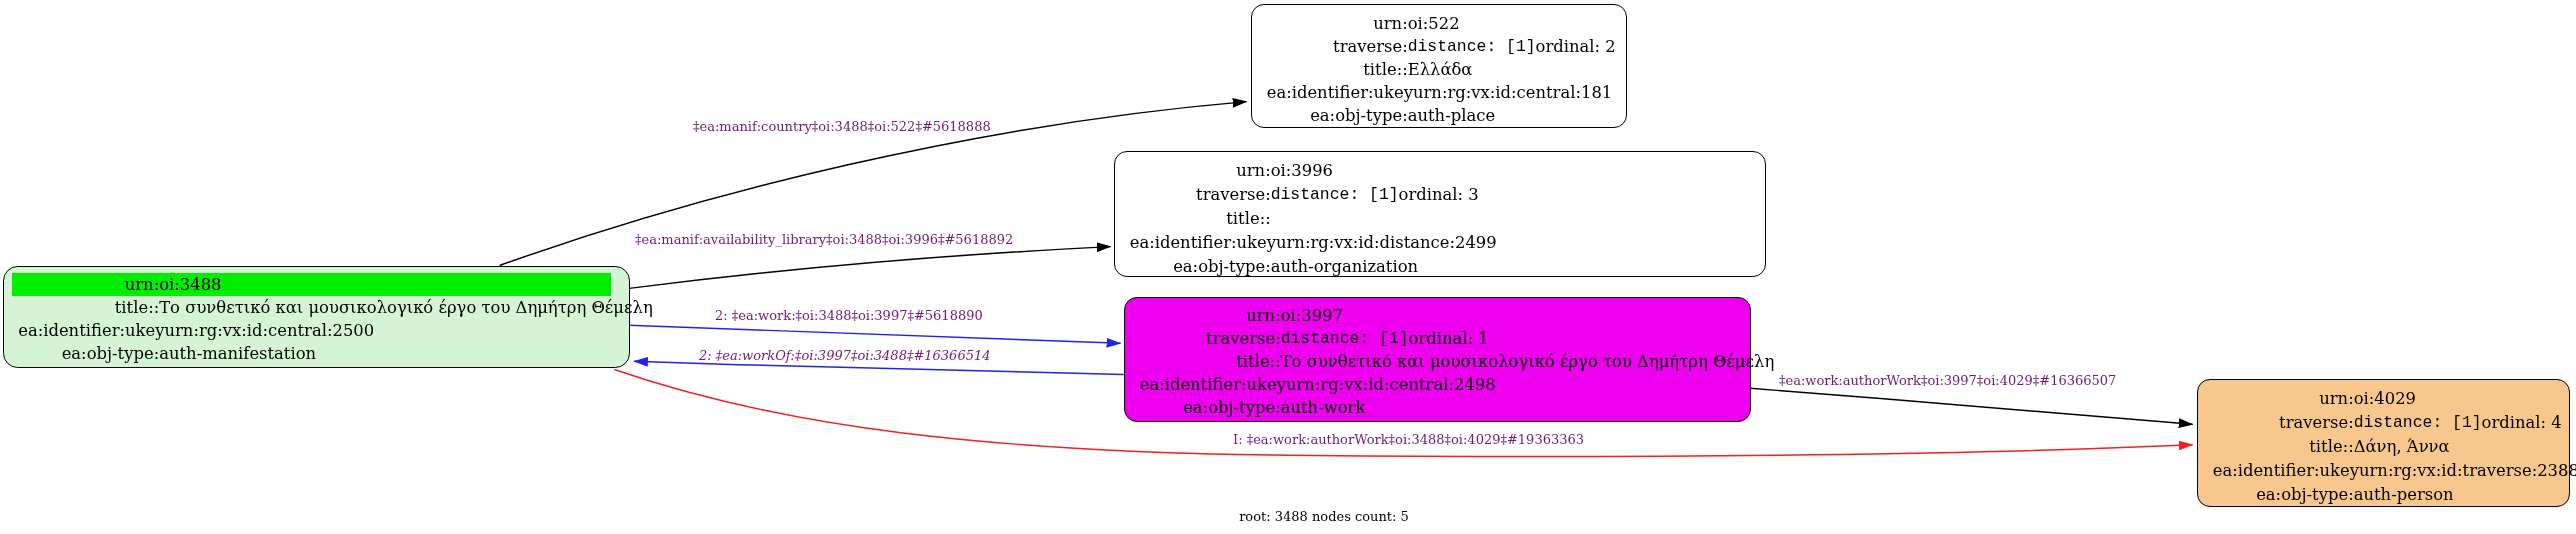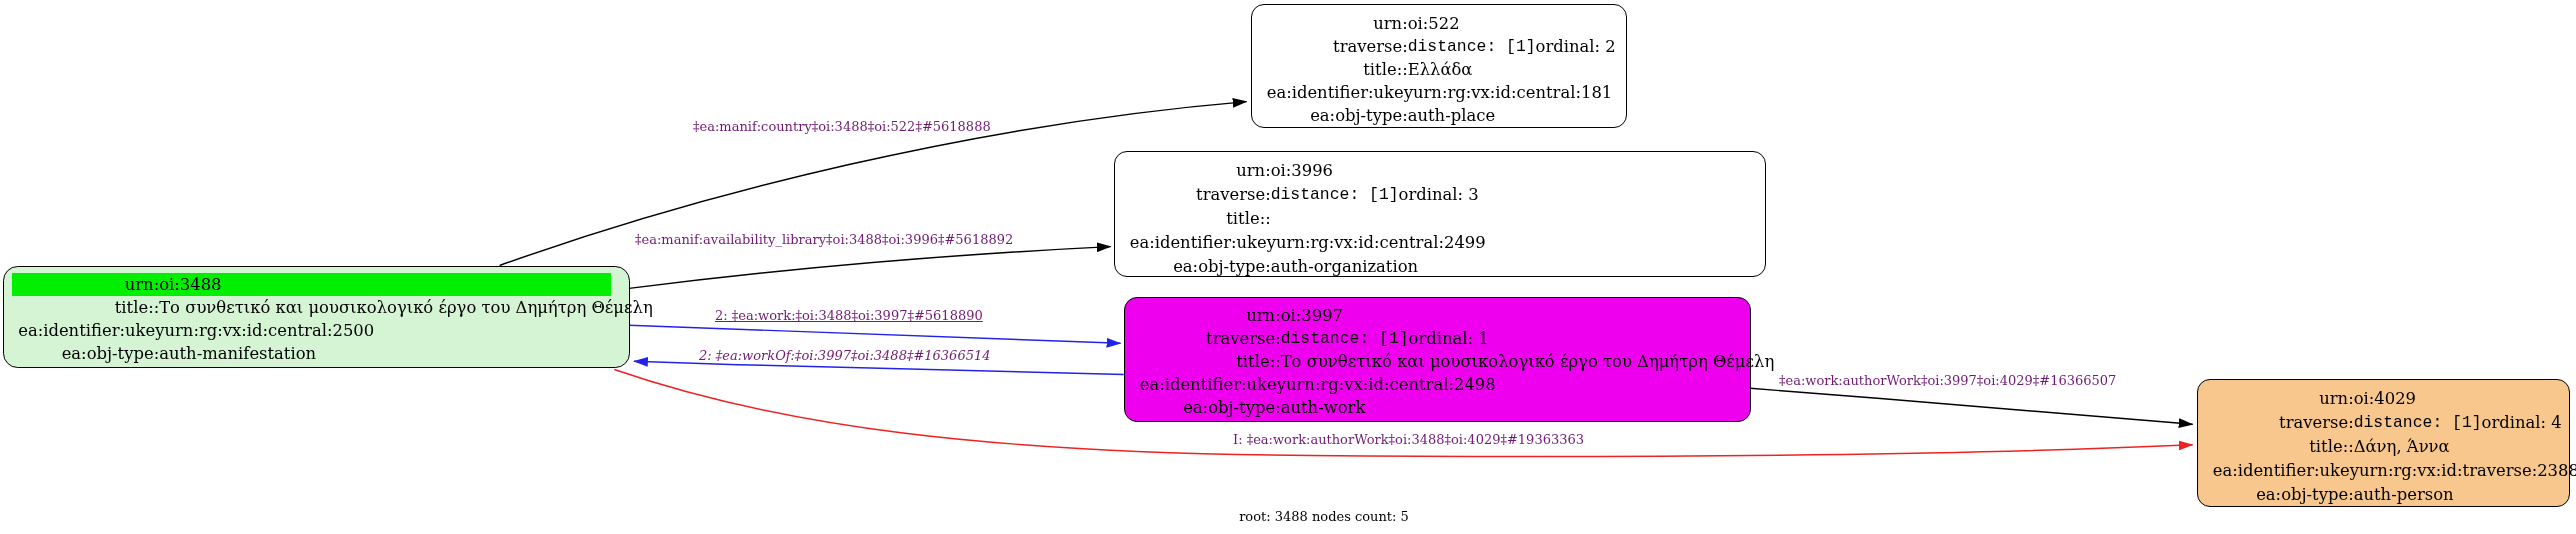--- a/index.html
+++ b/index.html
@@ -101,21 +101,21 @@
   <div class="row">
     <span class="k">traverse:</span>
     <span class="v dist">distance: [1]</span>
     <span class="v ord">ordinal: 3</span>
   </div>
   <div class="row">
     <span class="k">title::</span>
   </div>
   <div class="row">
     <span class="k">ea:identifier:ukey</span>
-    <span class="v">urn:rg:vx:id:central:2499</span>
+    <span class="v">urn:rg:vx:id:distance:2499</span>
   </div>
   <div class="row">
     <span class="k">ea:obj-type:</span>
     <span class="v">auth-organization</span>
   </div>
 </div>
 
 <div class="node n-3997">
   <div class="row">
     <span class="k">urn:</span>
@@ -159,19 +159,19 @@
     <span class="v">urn:rg:vx:id:traverse:2388</span>
   </div>
   <div class="row">
     <span class="k">ea:obj-type:</span>
     <span class="v">auth-person</span>
   </div>
 </div>
 
 <div class="elabel" style="left:693px;top:117px;">‡ea:manif:country‡oi:3488‡oi:522‡#5618888</div>
 <div class="elabel" style="left:635px;top:230px;">‡ea:manif:availability_library‡oi:3488‡oi:3996‡#5618892</div>
-<div class="elabel" style="left:715px;top:306px;text-decoration:underline;">2: ‡ea:work:‡oi:3488‡oi:3997‡#5618890</div>
+<div class="elabel" style="left:715px;top:306px;">2: ‡ea:work:‡oi:3488‡oi:3997‡#5618890</div>
 <div class="elabel" style="left:699px;top:346px;font-style:italic;">2: ‡ea:workOf:‡oi:3997‡oi:3488‡#16366514</div>
 <div class="elabel" style="left:1779px;top:371px;">‡ea:work:authorWork‡oi:3997‡oi:4029‡#16366507</div>
 <div class="elabel" style="left:1233px;top:430px;">I: ‡ea:work:authorWork‡oi:3488‡oi:4029‡#19363363</div>
 
 <div class="caption">root: 3488 nodes count: 5</div>
 
 
 </body></html>

